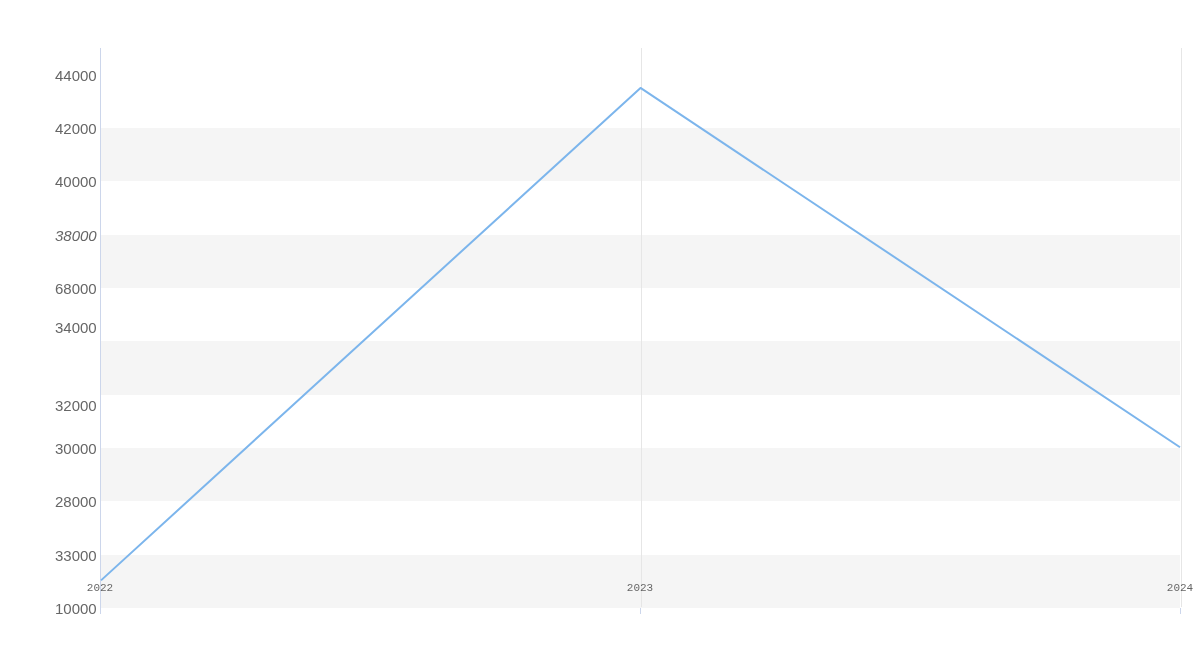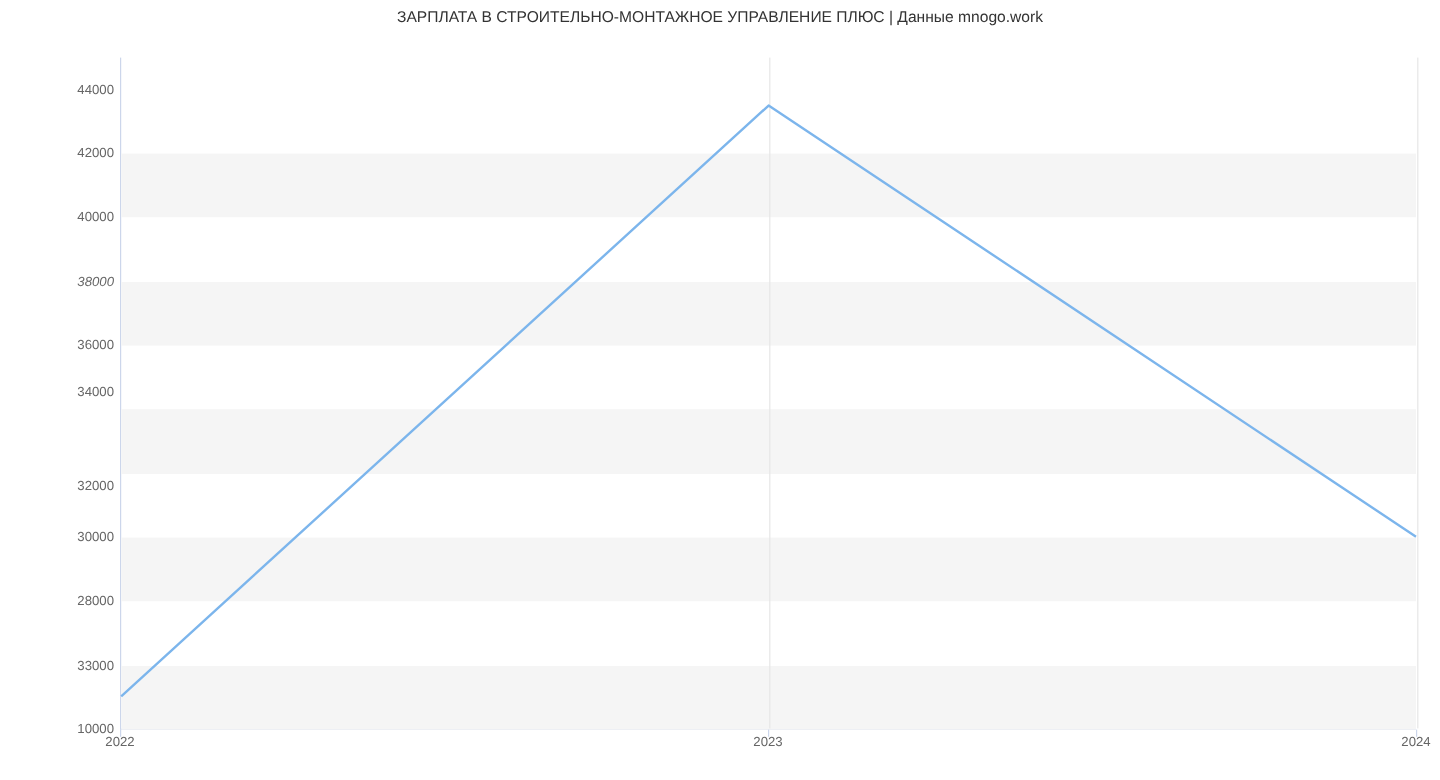--- a/index.html
+++ b/index.html
@@ -51,28 +51,29 @@
     width: 0;
     border-left: 1px solid #e6e6e6;
   }
   .y-label {
     position: absolute;
     left: 55px;
     width: 40px;
     text-align: right;
     transform: translateY(-50%);
     color: #666;
-    font-size: 11px;
+    font-size: 15px;
   }
   .x-label {
     position: absolute;
-    top: 613px;
+    top: 582px;
     transform: translateX(-50%);
     color: #666;
     font-size: 11px;
+    font-family: Liberation Mono, monospace;
   }
   .tick-x {
     position: absolute;
     top: 608px;
     width: 0;
     height: 6px;
     border-left: 1px solid #ccd6eb;
   }
   svg.line {
     position: absolute;
@@ -80,42 +81,41 @@
     top: 0;
     width: 100%;
     height: 100%;
     overflow: visible;
   }
 </style>
 </head>
 <body>
 
 <div class="chart-wrap">
-  <div class="title">ЗАРПЛАТА В  СТРОИТЕЛЬНО-МОНТАЖНОЕ УПРАВЛЕНИЕ ПЛЮС | Данные mnogo.work</div>
 
   <div class="plot" id="plot">
 
   <div class="band" style="top: 506.667px; height: 53.3333px;"></div>
       <div class="band" style="top: 400px; height: 53.3333px;"></div>
       <div class="band" style="top: 293.333px; height: 53.3333px;"></div>
       <div class="band" style="top: 186.667px; height: 53.3333px;"></div>
       <div class="band" style="top: 80px; height: 53.3333px;"></div>
       <div class="grid-v" style="left: 540px;"></div>
       <div class="grid-v" style="left: 1080px;"></div>
       <svg class="line" id="svg-line" viewBox="0 0 1080 560" preserveAspectRatio="none">
         <path d="M0 533.3333333333334 L540 40 L1080 400" fill="none" stroke="#7cb5ec" stroke-width="2" stroke-linejoin="round"></path>
       </svg>
     </div>
 <div class="y-label" style="top: 608px;">10000</div>
     <div class="y-label" style="top: 554.667px;">33000</div>
     <div class="y-label" style="top: 501.333px;">28000</div>
     <div class="y-label" style="top: 448px;">30000</div>
     <div class="y-label" style="top: 405px;">32000</div>
     <div class="y-label" style="top: 327px;">34000</div>
-    <div class="y-label" style="top: 288px;">36000</div>
+    <div class="y-label" style="top: 288px;">68000</div>
     <div class="y-label" style="top: 234.667px; font-style: italic;">38000</div>
     <div class="y-label" style="top: 181.333px; text-align: right;">40000</div>
     <div class="y-label" style="top: 128px;">42000</div>
     <div class="y-label" style="top: 74.6667px;">44000</div>
     <div class="tick-x" style="left: 100px;"></div>
     <div class="x-label" style="left: 100px;">2022</div>
     <div class="tick-x" style="left: 640px;"></div>
     <div class="x-label" style="left: 640px;">2023</div>
     <div class="tick-x" style="left: 1180px;"></div>
     <div class="x-label" style="left: 1180px;">2024</div>

